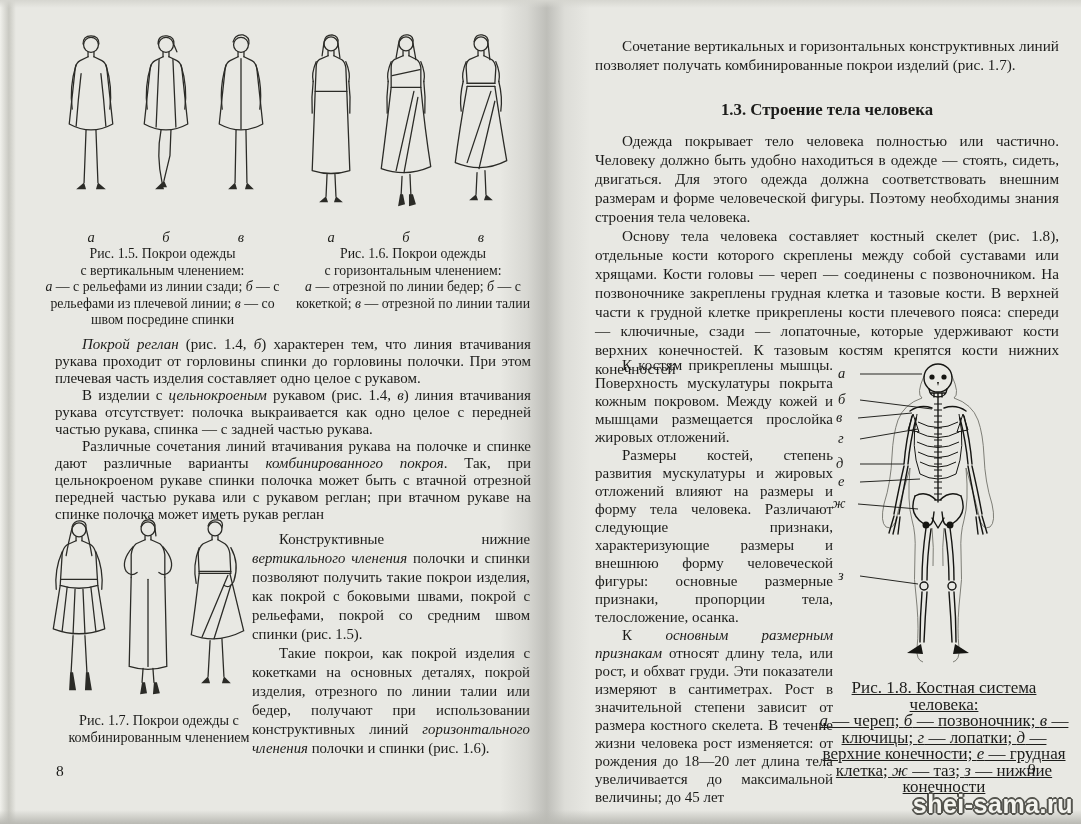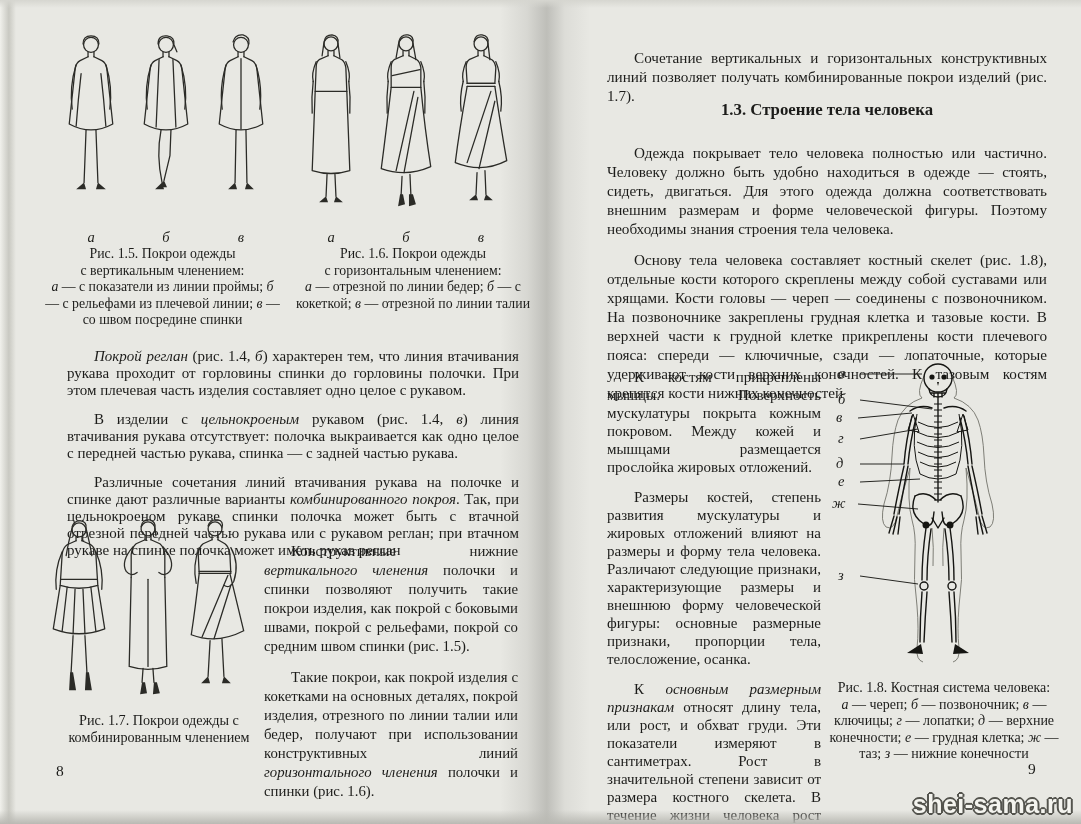--- a/index.html
+++ b/index.html
@@ -1,20 +1,20 @@
 <!DOCTYPE html>
 <html lang="ru"><head>
 <meta charset="utf-8">
 <style>
   html,body{margin:0;padding:0;background:#9a9a94;}
   .scan{position:relative;width:1081px;height:824px;background:#e8e8e3;overflow:hidden;
         font-family:"Liberation Serif","DejaVu Serif",serif;color:#1c1c1a;}
   .blk{position:absolute;}
   .jt{text-align:justify;}
-  .jt p{margin:12px;}
+  .jt p{margin:0;}
   .ind{text-indent:27px;}
   .it{font-style:italic;}
   .pre{white-space:pre-line;}
   .caption{text-align:center;font-size:13.8px;line-height:16.5px;}
   .caption .cap-detail{display:block;}
   .figlabel{font-style:italic;font-size:14.5px;color:#23231f;}
   .pagenum{font-size:15.5px;}
   
   .lp-main{width:476px;font-size:15px;line-height:17px;}
   .lp-col{width:278px;font-size:14.8px;line-height:19px;}
@@ -156,21 +156,21 @@
           </g>
           <path class="skf" d="M27,164 L20,170 L29,170 Z M37,164 L44,170 L35,170 Z"></path>
         </svg>
         <span class="figlabel">в</span>
       </div>
     </div>
 
     <div class="blk caption" style="left:45px;top:246px;width:235px;">
       <span class="pre">Рис. 1.5. Покрои одежды
 с вертикальным членением:</span>
-      <span class="cap-detail"><span class="it">а</span><span> — с показатели из линии проймы; </span><span class="it">б</span><span> — с рельефами из плечевой линии; </span><span class="it">в</span><span> — со швом посредине спинки</span></span>
+      <span class="cap-detail"><span class="it">а</span><span> — с рельефами из линии сзади; </span><span class="it">б</span><span> — с рельефами из плечевой линии; </span><span class="it">в</span><span> — со швом посредине спинки</span></span>
     </div>
     <div class="blk caption" style="left:292px;top:246px;width:242px;">
       <span class="pre">Рис. 1.6. Покрои одежды
 с горизонтальным членением:</span>
       <span class="cap-detail"><span class="it">а</span><span> — отрезной по линии бедер; </span><span class="it">б</span><span> — с кокеткой; </span><span class="it">в</span><span> — отрезной по линии талии</span></span>
     </div>
 
     <div class="blk jt lp-main" style="left:55px;top:336px;">
       <p class="ind"><span class="it">Покрой реглан</span><span> (рис. 1.4, </span><span class="it">б</span><span>) характерен тем, что линия втачивания рукава проходит от горловины спинки до горловины полочки. При этом плечевая часть изделия составляет одно целое с рукавом.</span></p>
       <p class="ind"><span>В изделии с </span><span class="it">цельнокроеным</span><span> рукавом (рис. 1.4, </span><span class="it">в</span><span>) линия втачивания рукава отсутствует: полочка выкраивается как одно целое с передней частью рукава, спинка — с задней частью рукава.</span></p>
@@ -333,21 +333,21 @@
       <span class="skel-label" style="left:18px;top:13px;">а</span>
       <span class="skel-label" style="left:18px;top:39px;">б</span>
       <span class="skel-label" style="left:16px;top:57px;">в</span>
       <span class="skel-label" style="left:18px;top:78px;">г</span>
       <span class="skel-label" style="left:16px;top:103px;">д</span>
       <span class="skel-label" style="left:18px;top:121px;">е</span>
       <span class="skel-label" style="left:12px;top:143px;">ж</span>
       <span class="skel-label" style="left:18px;top:215px;">з</span>
     </div>
 
-    <div class="blk caption" style="left:818px;top:680px;width:252px;font-size:14px;">
+    <div class="blk caption" style="left:818px;top:680px;width:252px;font-size:17px;text-decoration:underline;">
       <span>Рис. 1.8. Костная система человека:</span>
       <span class="cap-detail"><span class="it">а</span><span> — череп; </span><span class="it">б</span><span> — позвоночник; </span><span class="it">в</span><span> — ключицы; </span><span class="it">г</span><span> — лопатки; </span><span class="it">д</span><span> — верхние конечности; </span><span class="it">е</span><span> — грудная клетка; </span><span class="it">ж</span><span> — таз; </span><span class="it">з</span><span> — нижние конечности</span></span>
     </div>
 
     <span class="blk pagenum" style="left:1028px;top:760px;">9</span>
   </section>
 
   <div class="gutter"></div>
   <div class="edge-left"></div>
   <div class="edge-top"></div>

